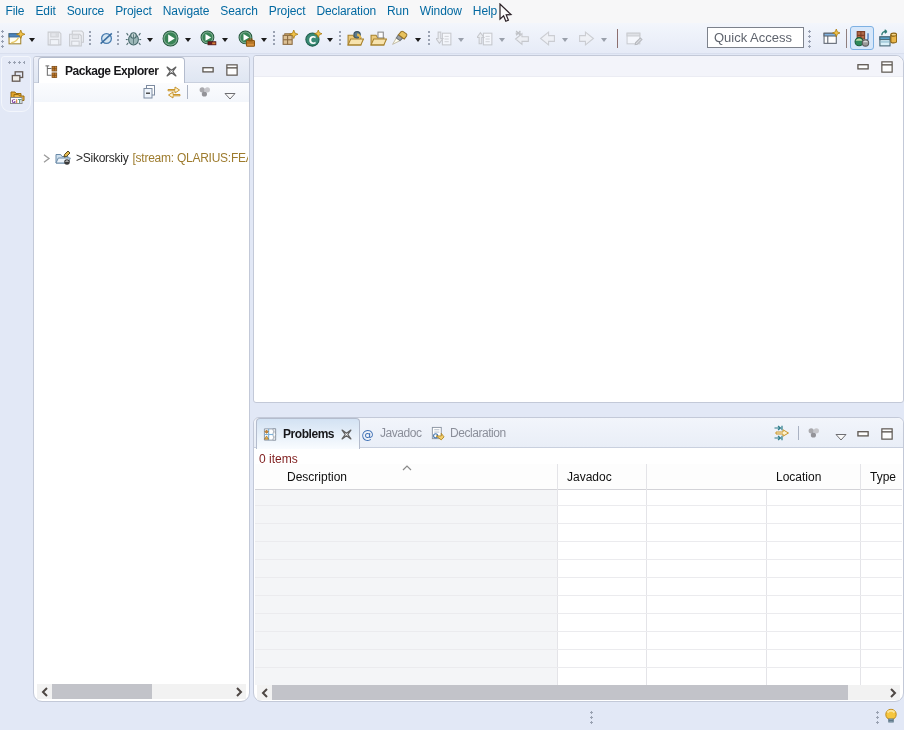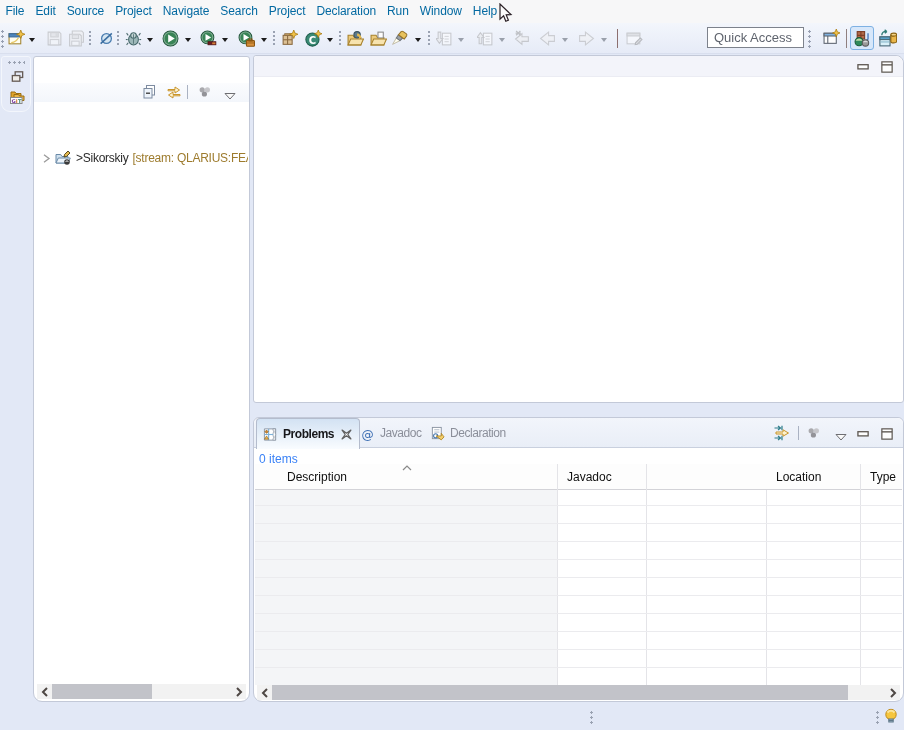--- a/index.html
+++ b/index.html
@@ -90,21 +90,21 @@
   
   .editor { left:253px; top:55px; width:651px; height:348px; border-radius:3px 8px 3px 3px; }
   .estrip { position:absolute; left:0; top:0; right:0; height:21px;
     background:#f3f4fa; border-radius:3px 8px 0 0; border-bottom:1px solid #ebecf3; }
   
   .problems { left:253px; top:417px; width:651px; height:285px; border-radius:6px 6px 9px 9px; }
   .problems .tabbar { height:30px; background:linear-gradient(#f2f5fb,#e9eef7); border-radius:6px 6px 0 0; }
   .problems .tab { height:30px; }
   .problems .tab.selected { height:31px; }
   .itemsline { position:absolute; left:1px; top:31px; right:1px; height:15px; background:#fff; }
-  .items-text { position:absolute; left:4px; top:3px; color:#3b82f6; }
+  .items-text { position:absolute; left:4px; top:3px; color:#7f1d1d; }
   .ptable { position:absolute; left:1px; top:46px; right:1px; bottom:16px; background:#fff; overflow:hidden; }
   .thead { position:absolute; left:0; top:0; right:0; height:26px; background:#fdfdfd;
     border-bottom:1px solid #d3d3d8; }
   .th { position:absolute; top:0; height:26px; display:flex; align-items:center;
     padding-left:9px; color:#101010; border-right:1px solid #e4e4e8; }
   .sortglyph { position:absolute; top:1px; }
   .tbody { position:absolute; left:0; top:26px; right:0; bottom:0; }
   .desc-tint { position:absolute; left:0; top:0; width:303px; bottom:0; background:#f4f5f7; }
   .rowline { position:absolute; left:0; right:0; height:1px; background:#ebebee; }
   .colline { position:absolute; top:0; bottom:0; width:1px; background:#e4e4e8; }
@@ -538,20 +538,43 @@
         </svg>
     </span>
     <span class="trim-btn" style="top:31px">
       <svg class="ic" width="17" height="17">
           <use href="#i-git-repositories"></use>
         </svg>
     </span>
   </div>
 
   <div class="panel pkg">
+    <div class="tabbar">
+      <div class="tab selected" style="left:4px">
+        <svg class="ic" width="15" height="15">
+            <use href="#i-package-explorer"></use>
+          </svg>
+        <span class="tab-label">Package Explorer</span>
+        <span class="tab-close">
+          <svg class="ic" width="11" height="11">
+              <use href="#i-tab-close"></use>
+            </svg>
+        </span>
+      </div>
+      <span class="minmax-btn" style="left:167px;top:6px">
+        <svg class="ic" width="13" height="13">
+            <use href="#i-minimize"></use>
+          </svg>
+      </span>
+      <span class="minmax-btn" style="left:191px;top:6px">
+        <svg class="ic" width="12" height="12">
+            <use href="#i-maximize"></use>
+          </svg>
+      </span>
+    </div>
     <div class="viewbar">
       <span class="vb-icon" style="left:108px">
         <svg class="ic" width="16" height="16">
             <use href="#i-collapse-all"></use>
           </svg>
       </span>
       <span class="vb-icon" style="left:132px">
         <svg class="ic" width="16" height="16">
             <use href="#i-link-with-editor"></use>
           </svg>

